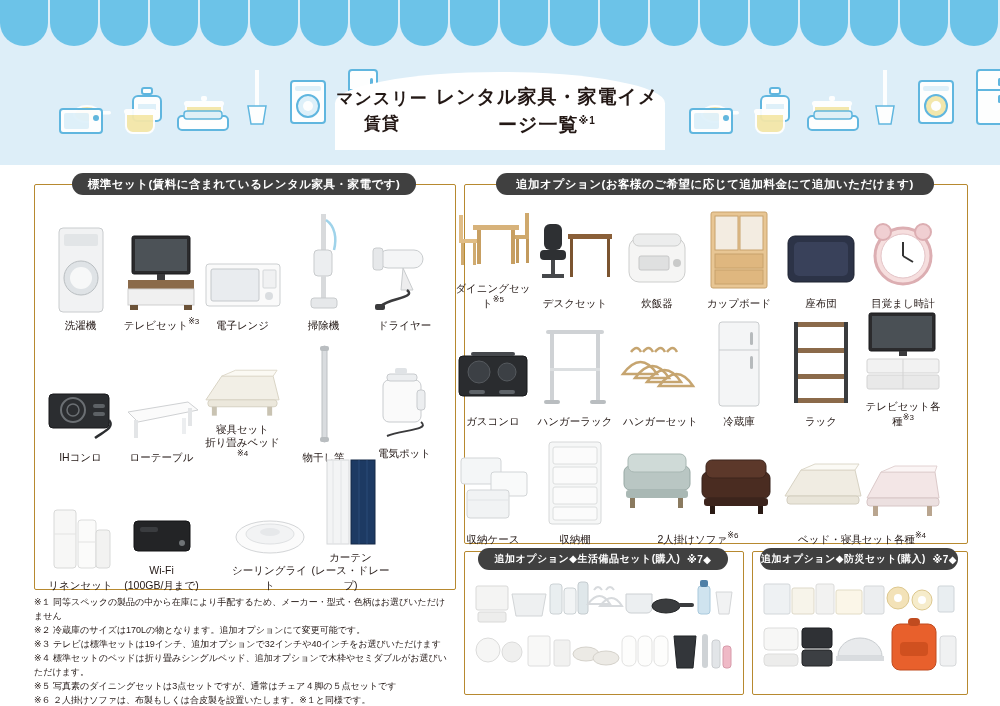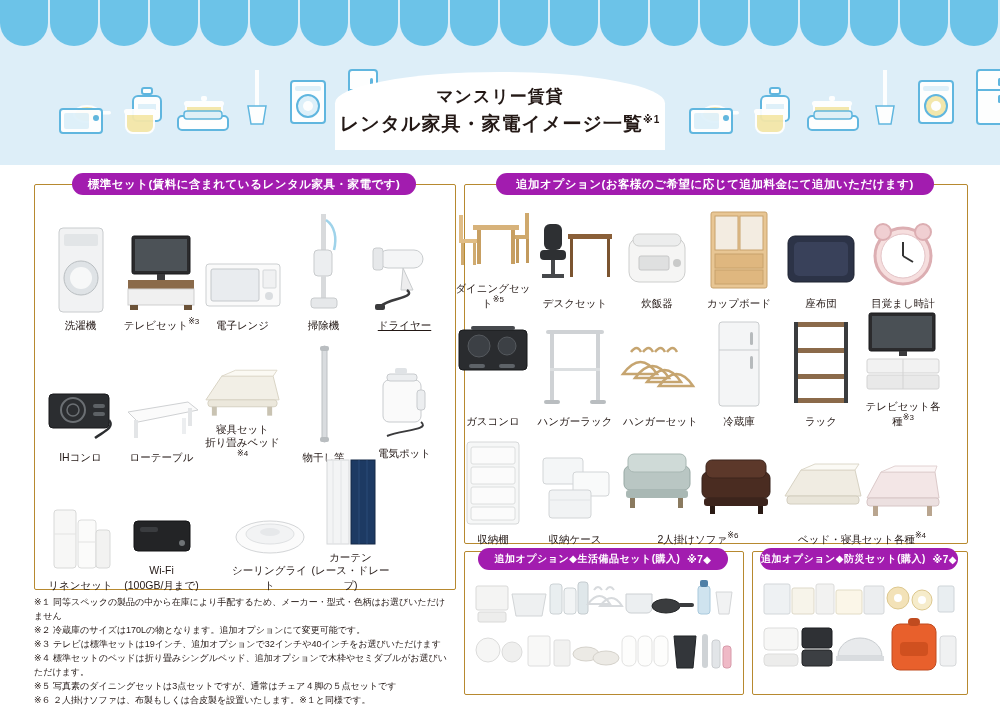--- a/index.html
+++ b/index.html
@@ -36,38 +36,38 @@
   .icon-row{position:absolute;display:flex;align-items:flex-end;gap:18px;}
   .icon-row.left{left:72px;top:22px;}
   .icon-row.right{left:700px;top:22px;}
   .hicon{opacity:.95;}
 
   .title-box{
     position:absolute;left:335px;top:72px;width:330px;height:78px;
     background:#ffffff;
     border-radius:50% 50% 0 0 / 40% 40% 0 0;
     box-shadow:0 0 0 0 transparent;
-    display:flex;flex-direction:column;align-items:center;justify-content:center;
+    display:flex;flex-direction:row;align-items:center;justify-content:center;
     text-align:center;
   }
   .title-box .t1{font-size:17px;font-weight:bold;letter-spacing:1px;color:#231815;line-height:1.5;}
   .title-box .t2{font-size:19px;font-weight:bold;letter-spacing:1px;color:#231815;line-height:1.5;}
   .title-box .t2 .ref{font-size:10px;vertical-align:super;}
 
   
   .panel{
     position:absolute;
     border:1.5px solid #b7892f;
     background:#ffffff;
     border-radius:2px;
   }
   .panel-title{
     position:absolute;
     height:22px;
-    background:#a21caf;
+    background:#404040;
     color:#ffffff;
     font-size:11.5px;
     font-weight:bold;
     display:flex;align-items:center;justify-content:center;
     border-radius:11px;
     letter-spacing:.5px;
     white-space:nowrap;
     padding:0 14px;
     box-sizing:border-box;
   }
@@ -283,21 +283,21 @@
           <rect x="20" y="4" width="5" height="40" fill="#d8dadc"></rect>
           <rect x="13" y="40" width="18" height="26" rx="4" fill="#eceef0" stroke="#c8cbcd"></rect>
           <rect x="20" y="66" width="5" height="22" fill="#d8dadc"></rect>
           <rect x="10" y="88" width="26" height="10" rx="3" fill="#e6e8ea" stroke="#c8cbcd"></rect>
           <path d="M25 10 C34 16 36 28 33 40" stroke="#9fd3ea" stroke-width="2.5" fill="none"></path>
         </svg>
       </div>
       <div class="cap"><span>掃除機</span><span class="ref"></span></div>
     </div>
 
-    <div class="item" style="width:81px;height:132px;text-decoration:underline;">
+    <div class="item" style="width:81px;height:132px;">
       <div class="pic">
         <svg width="72" height="80" viewBox="0 0 72 80">
           <rect x="10" y="16" width="44" height="18" rx="9" fill="#f4f5f6" stroke="#c9ccce"></rect>
           <rect x="4" y="14" width="10" height="22" rx="3" fill="#e6e8ea" stroke="#c9ccce"></rect>
           <path d="M34 34 l10 22 h-12 z" fill="#ededee" stroke="#c9ccce"></path>
           <path d="M38 56 C48 64 20 64 12 72" stroke="#3b3b3d" stroke-width="2.5" fill="none"></path>
           <rect x="6" y="70" width="10" height="6" rx="2" fill="#3b3b3d"></rect>
         </svg>
       </div>
       <div class="cap"><span>ドライヤー</span><span class="ref"></span></div>
@@ -510,21 +510,21 @@
           <circle cx="36" cy="38" r="22" fill="#ffffff" stroke="#e3c3c6"></circle>
           <circle cx="16" cy="14" r="8" fill="#f0cfd2" stroke="#dcaeb2" stroke-width="2"></circle>
           <circle cx="56" cy="14" r="8" fill="#f0cfd2" stroke="#dcaeb2" stroke-width="2"></circle>
           <line x1="36" y1="38" x2="36" y2="24" stroke="#333" stroke-width="2"></line>
           <line x1="36" y1="38" x2="46" y2="44" stroke="#333" stroke-width="2"></line>
         </svg>
       </div>
       <div class="cap"><span>目覚まし時計</span><span class="ref"></span></div>
     </div>
 
-    <div class="item" style="width:82px;height:118px;justify-content:space-between;">
+    <div class="item" style="width:82px;height:118px;">
       <div class="pic">
         <svg width="80" height="74" viewBox="0 0 80 74">
           <rect x="6" y="20" width="68" height="40" rx="4" fill="#2a2c2f" stroke="#17181a"></rect>
           <circle cx="26" cy="36" r="11" fill="#3c4045" stroke="#55595e"></circle>
           <circle cx="54" cy="36" r="9" fill="#3c4045" stroke="#55595e"></circle>
           <rect x="16" y="54" width="16" height="4" rx="2" fill="#5e6368"></rect>
           <rect x="46" y="54" width="16" height="4" rx="2" fill="#5e6368"></rect>
           <rect x="18" y="16" width="44" height="4" rx="2" fill="#46494d"></rect>
         </svg>
       </div>
@@ -594,41 +594,41 @@
           <rect x="4" y="54" width="72" height="14" rx="2" fill="#f2f2f2" stroke="#d3d3d3"></rect>
           <rect x="4" y="70" width="72" height="14" rx="2" fill="#e9e9e9" stroke="#d3d3d3"></rect>
           <line x1="40" y1="54" x2="40" y2="84" stroke="#d3d3d3"></line>
         </svg>
       </div>
       <div class="cap"><span>テレビセット各種</span><span class="ref">※3</span></div>
     </div>
 
     <div class="item" style="width:82px;height:118px;">
       <div class="pic">
+        <svg width="80" height="86" viewBox="0 0 80 86">
+          <rect x="8" y="16" width="40" height="26" rx="3" fill="#f4f6f7" stroke="#d2d5d7"></rect>
+          <rect x="38" y="30" width="36" height="24" rx="3" fill="#f9fafa" stroke="#d2d5d7"></rect>
+          <rect x="14" y="48" width="42" height="28" rx="3" fill="#f1f3f4" stroke="#d2d5d7"></rect>
+          <line x1="14" y1="58" x2="56" y2="58" stroke="#e1e4e6"></line>
+        </svg>
+      </div>
+      <div class="cap"><span>収納ケース</span><span class="ref"></span></div>
+    </div>
+
+    <div class="item" style="width:82px;height:118px;">
+      <div class="pic">
         <svg width="64" height="92" viewBox="0 0 64 92">
           <rect x="6" y="6" width="52" height="82" rx="3" fill="#f6f7f7" stroke="#d6d8d9"></rect>
           <rect x="10" y="11" width="44" height="17" rx="2" fill="#fbfbfb" stroke="#dcdede"></rect>
           <rect x="10" y="31" width="44" height="17" rx="2" fill="#fbfbfb" stroke="#dcdede"></rect>
           <rect x="10" y="51" width="44" height="17" rx="2" fill="#fbfbfb" stroke="#dcdede"></rect>
           <rect x="10" y="71" width="44" height="13" rx="2" fill="#fbfbfb" stroke="#dcdede"></rect>
         </svg>
       </div>
       <div class="cap"><span>収納棚</span><span class="ref"></span></div>
-    </div>
-
-    <div class="item" style="width:82px;height:118px;">
-      <div class="pic">
-        <svg width="80" height="86" viewBox="0 0 80 86">
-          <rect x="8" y="16" width="40" height="26" rx="3" fill="#f4f6f7" stroke="#d2d5d7"></rect>
-          <rect x="38" y="30" width="36" height="24" rx="3" fill="#f9fafa" stroke="#d2d5d7"></rect>
-          <rect x="14" y="48" width="42" height="28" rx="3" fill="#f1f3f4" stroke="#d2d5d7"></rect>
-          <line x1="14" y1="58" x2="56" y2="58" stroke="#e1e4e6"></line>
-        </svg>
-      </div>
-      <div class="cap"><span>収納ケース</span><span class="ref"></span></div>
     </div>
 
     <div class="item" style="width:164px;height:118px;">
       <div class="pic">
         <svg width="160" height="88" viewBox="0 0 160 88">
 
           <rect x="6" y="26" width="66" height="24" rx="6" fill="#b9c6c3" stroke="#97a8a4"></rect>
           <rect x="10" y="14" width="58" height="18" rx="6" fill="#cfdad7" stroke="#a8b7b3"></rect>
           <rect x="8" y="50" width="62" height="8" rx="3" fill="#a9b8b4"></rect>
           <rect x="12" y="58" width="5" height="10" fill="#8a7a5f"></rect>

